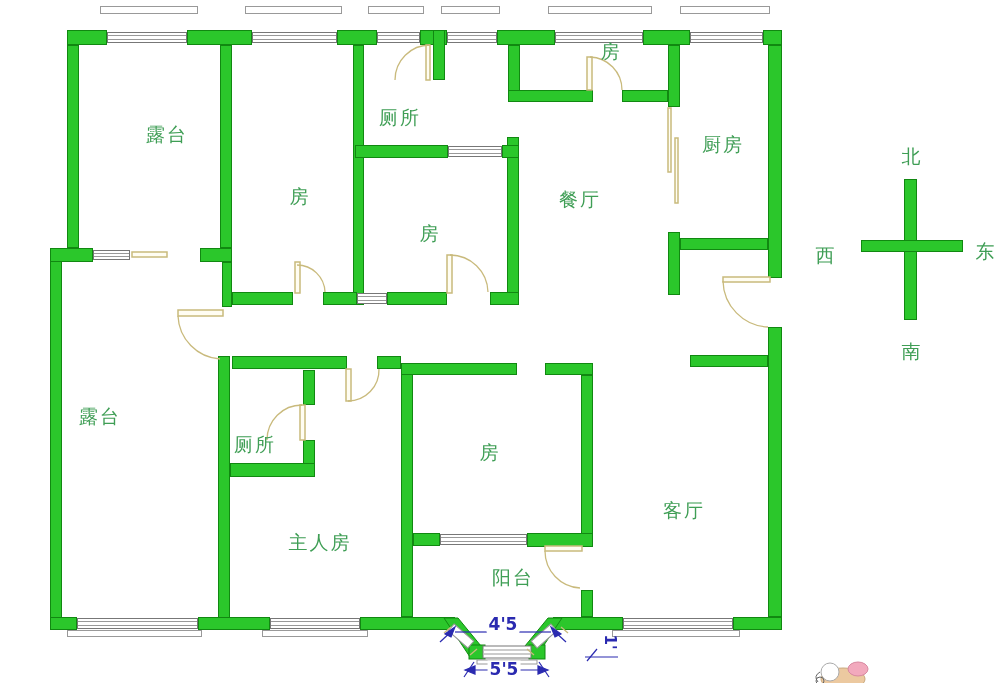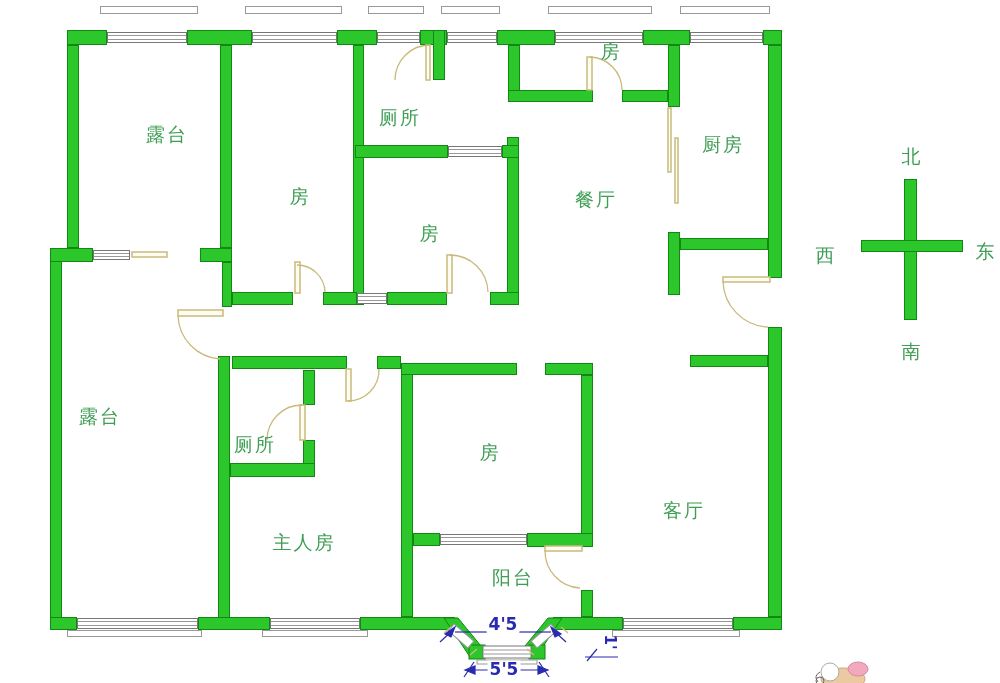--- a/index.html
+++ b/index.html
@@ -179,25 +179,25 @@
       <circle cx="820" cy="681" r="4" fill="none" stroke="#666"></circle>
     </g>
   </svg>
 
   <div>
     <div class="lbl" style="left:167px;top:135px">露台</div>
     <div class="lbl" style="left:300px;top:197px">房</div>
     <div class="lbl" style="left:400px;top:118px">厕所</div>
     <div class="lbl" style="left:430px;top:234px">房</div>
     <div class="lbl" style="left:611px;top:52px">房</div>
-    <div class="lbl" style="left:596px;top:200px">餐厅</div>
+    <div class="lbl" style="left:580px;top:200px">餐厅</div>
     <div class="lbl" style="left:723px;top:145px">厨房</div>
     <div class="lbl" style="left:100px;top:417px">露台</div>
     <div class="lbl" style="left:255px;top:445px">厕所</div>
-    <div class="lbl" style="left:304px;top:543px">主人房</div>
+    <div class="lbl" style="left:320px;top:543px">主人房</div>
     <div class="lbl" style="left:490px;top:453px">房</div>
     <div class="lbl" style="left:513px;top:578px">阳台</div>
     <div class="lbl" style="left:684px;top:511px">客厅</div>
   </div>
 
   <div>
     <div class="lbl" style="left:912px;top:157px">北</div>
     <div class="lbl" style="left:826px;top:256px">西</div>
     <div class="lbl" style="left:986px;top:252px">东</div>
     <div class="lbl" style="left:912px;top:352px">南</div>

